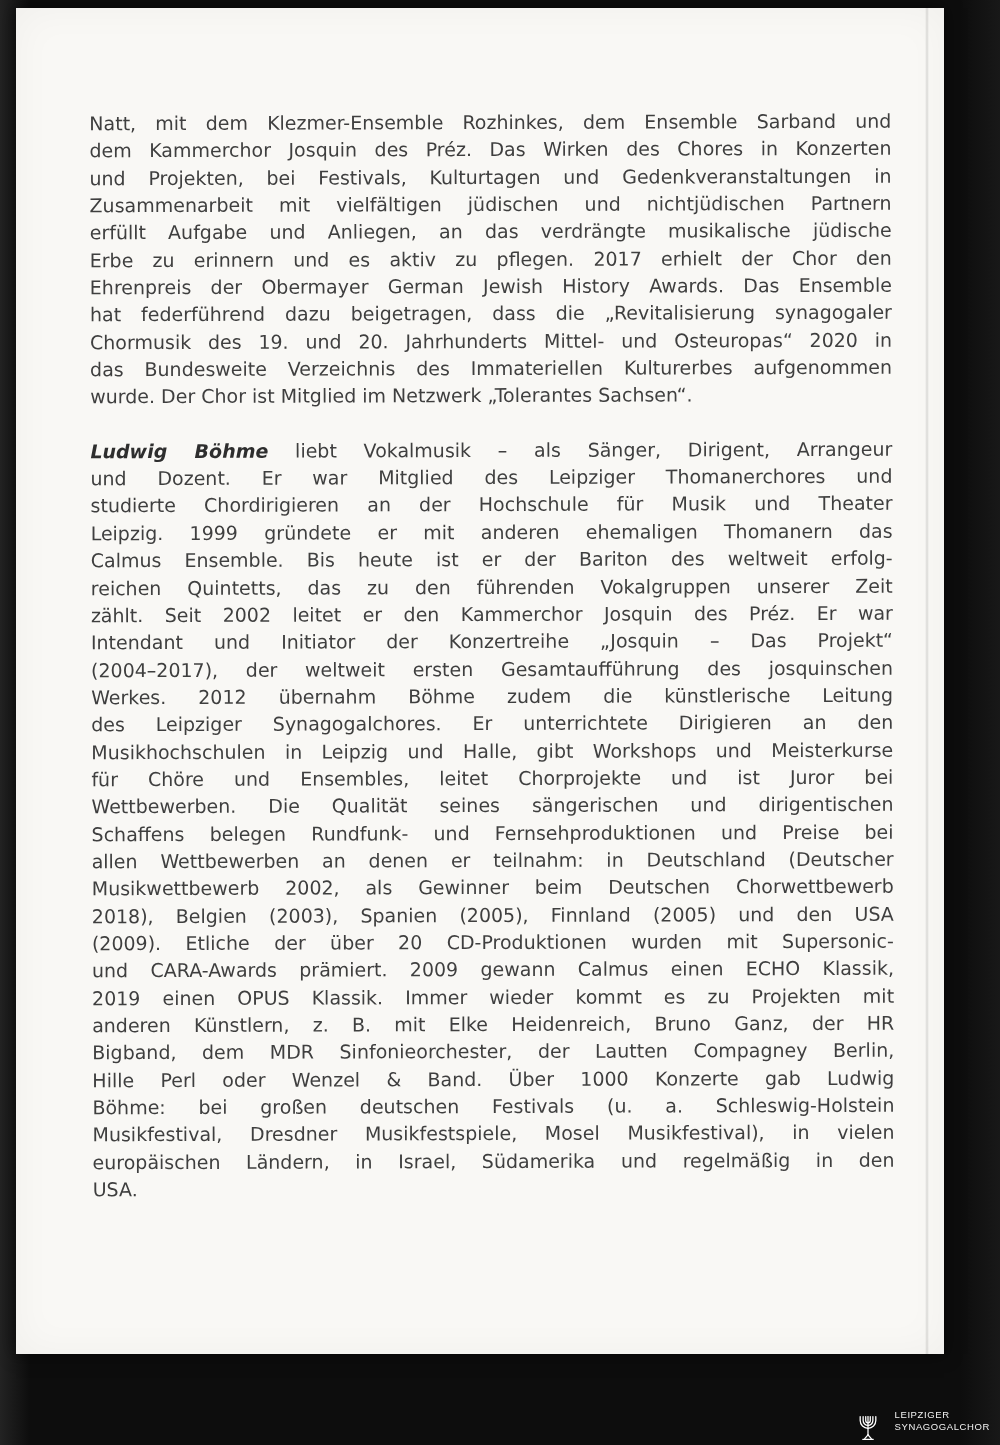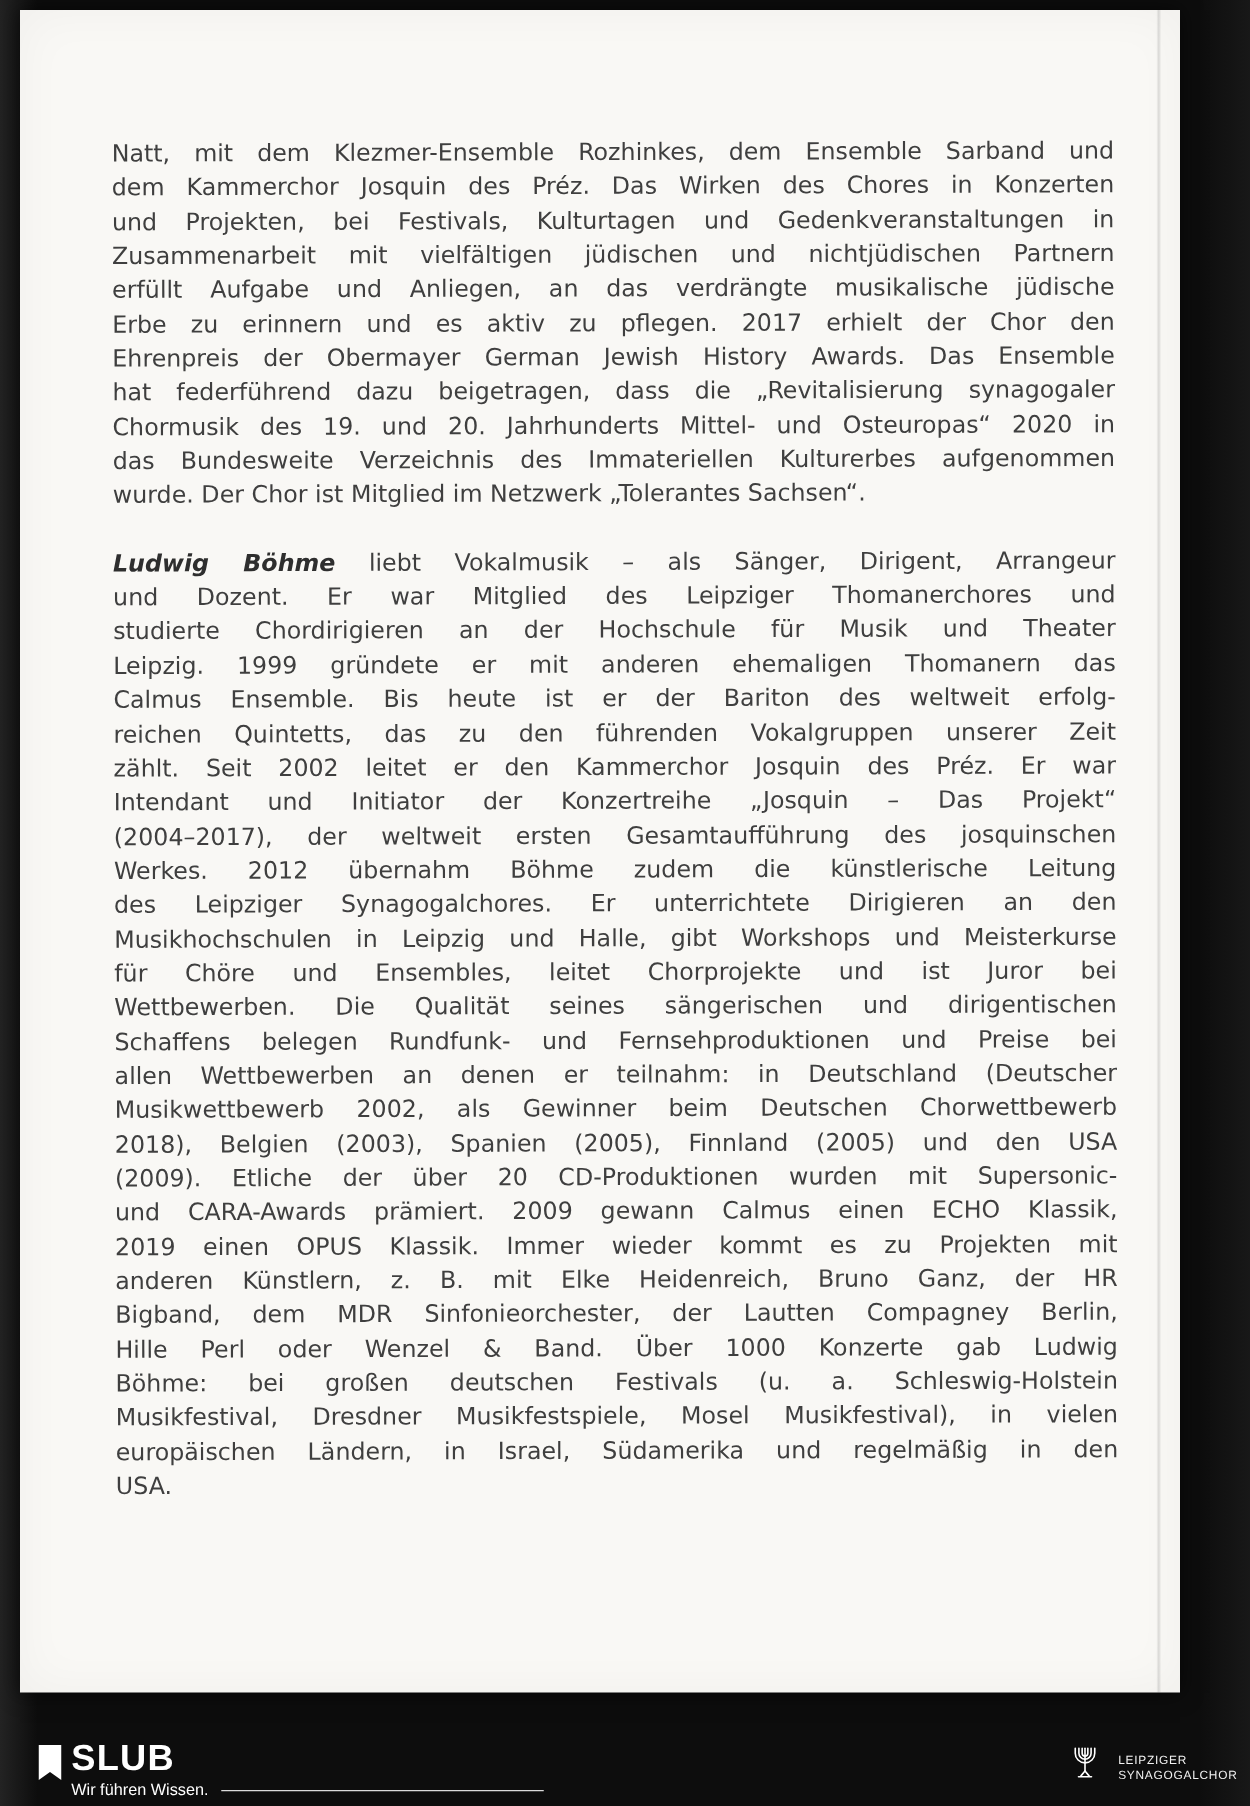--- a/index.html
+++ b/index.html
@@ -20,21 +20,21 @@
 
   .footer{position:absolute;left:0;right:0;bottom:0;height:95px;color:#ffffff;}
   .slub-block{position:absolute;left:30px;bottom:6px;display:flex;align-items:flex-start;gap:7px;}
   .slub-icon{display:block;margin-top:2px;}
   .slub-name{font-family:"Liberation Sans",sans-serif;font-weight:700;font-size:29px;
              line-height:29px;letter-spacing:1px;}
   .slub-tagline-row{display:flex;align-items:center;margin-top:3px;}
   .slub-tagline{font-family:"Liberation Sans",sans-serif;font-size:13px;line-height:14px;}
   .tagline-rule{display:inline-block;width:258px;height:1px;background:rgba(255,255,255,.85);
              margin-left:10px;}
-  .org-block{position:absolute;right:10px;bottom:18px;display:flex;align-items:flex-end;gap:14px;}
+  .org-block{position:absolute;right:10px;bottom:0;display:flex;align-items:flex-start;gap:14px;}
   .menorah{display:block;}
   .org-text{font-family:"Liberation Sans",sans-serif;font-size:9.5px;line-height:12px;
             letter-spacing:.6px;color:#f2f2f2;}
 </style>
 </head>
 <body>
 
 <div class="stage">
 
   <div class="paper">
@@ -85,32 +85,20 @@
         <div class="line">Musikfestival, Dresdner Musikfestspiele, Mosel Musikfestival), in vielen</div>
         <div class="line">europäischen Ländern, in Israel, Südamerika und regelmäßig in den</div>
         <div class="line last">USA.</div>
       </div>
 
     </div>
   </div>
 
   <div class="footer">
 
-    <div class="slub-block">
-      <svg class="slub-icon" width="20" height="30" viewBox="0 0 20 30" aria-hidden="true">
-        <path d="M1 1 H19 V29 L10 22.5 L1 29 Z" fill="#ffffff"></path>
-      </svg>
-      <div>
-        <div class="slub-name">SLUB</div>
-        <div class="slub-tagline-row">
-          <span class="slub-tagline">Wir führen Wissen.</span>
-          <span class="tagline-rule"></span>
-        </div>
-      </div>
-    </div>
 
     <div class="org-block">
       <svg class="menorah" width="26" height="36" viewBox="0 0 40 48" aria-hidden="true">
         <g fill="none" stroke="#ffffff" stroke-width="2" stroke-linecap="round">
           <path d="M20 8 L20 36"></path>
           <path d="M8 8 L8 14 A12 12 0 0 0 32 14 L32 8"></path>
           <path d="M12.5 8 L12.5 14 A7.5 7.5 0 0 0 27.5 14 L27.5 8"></path>
           <path d="M16.5 8 L16.5 14 A3.5 3.5 0 0 0 23.5 14 L23.5 8"></path>
           <path d="M20 36 L15 42"></path>
           <path d="M20 36 L25 42"></path>

